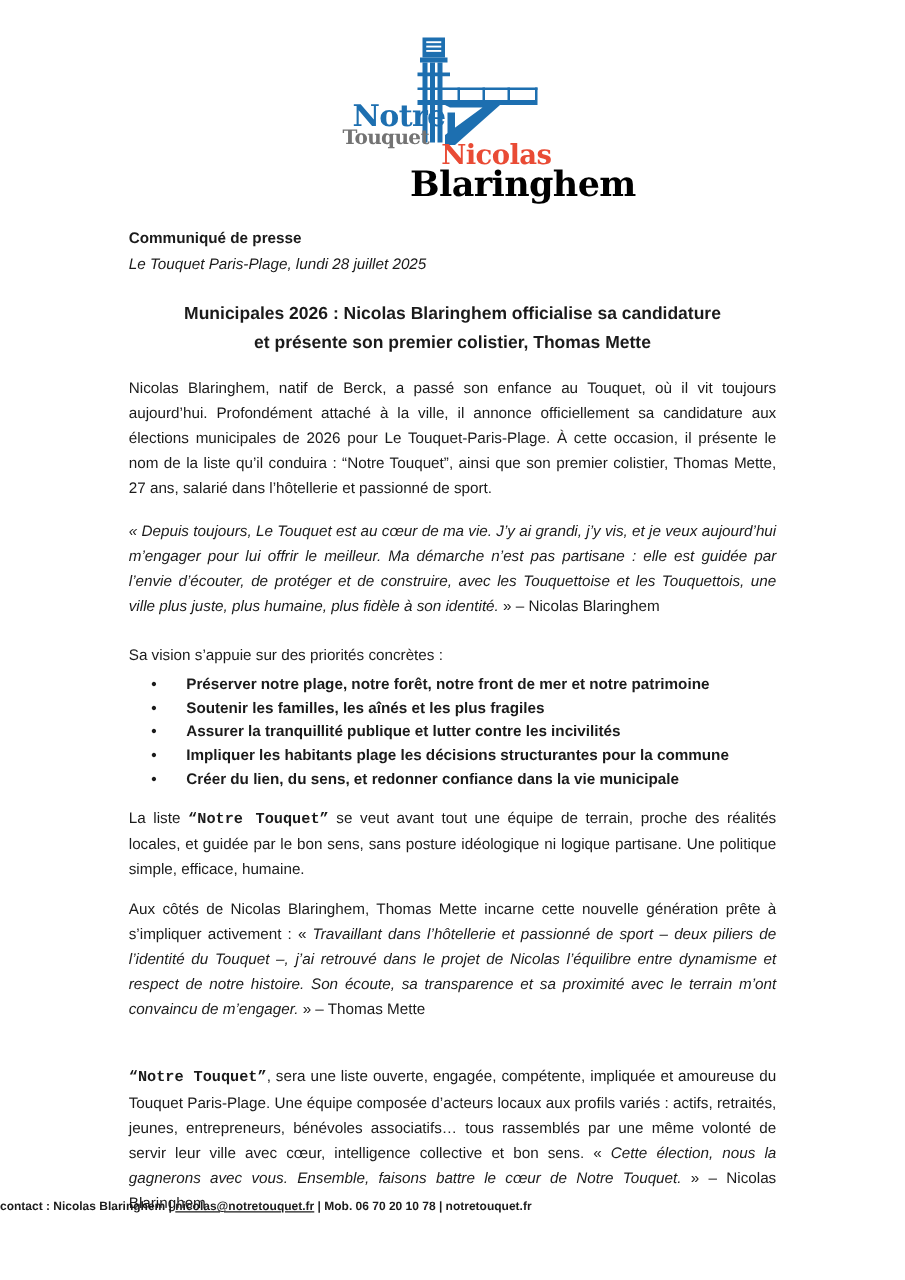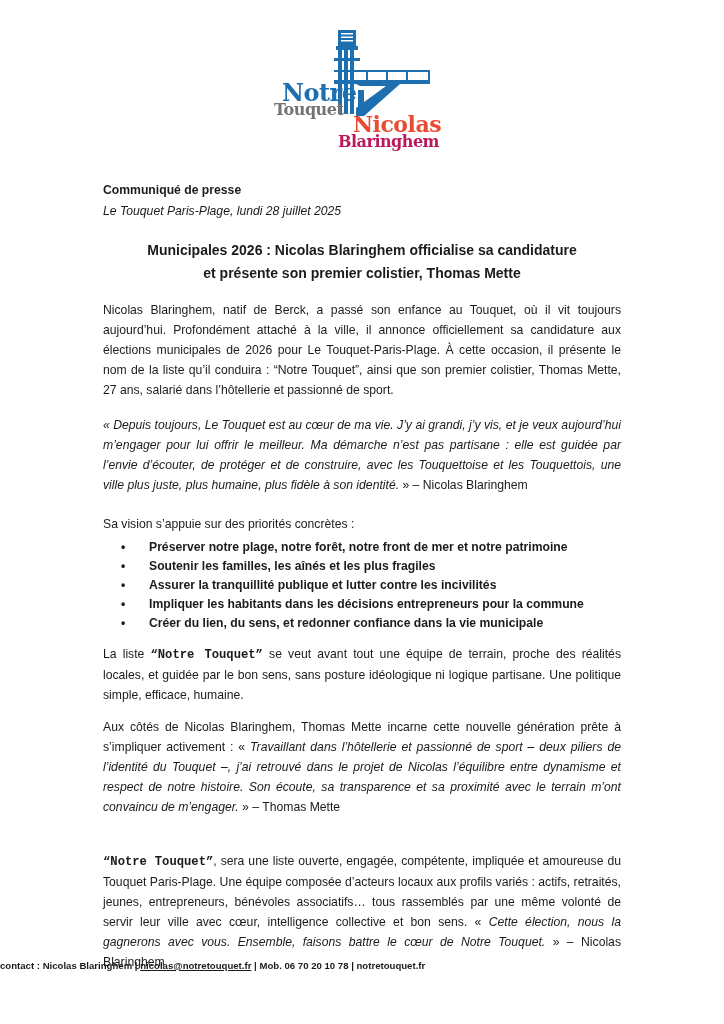--- a/index.html
+++ b/index.html
@@ -10,21 +10,21 @@
     }
     .logo { position: absolute; left: 268px; top: 24px; width: 200px; height: 135px; }
     .logo svg { position: absolute; left: 0; top: 0; }
     .logo .w1, .logo .w2, .logo .w3, .logo .w4 {
       position: absolute; font-family: "DejaVu Serif", "Liberation Serif", serif;
       font-weight: bold; letter-spacing: -0.5px; line-height: 1; white-space: nowrap;
     }
     .logo .w1 { left: 14px; top: 57px; font-size: 24px; color: #1d6fb0; }
     .logo .w2 { left: 6px; top: 78px; font-size: 16px; color: #737373; }
     .logo .w3 { left: 85px; top: 89px; font-size: 22px; color: #e94b35; }
-    .logo .w4 { left: 70px; top: 110px; font-size: 16px; color: #be185d; }
+    .logo .w4 { left: 60px; top: 110px; font-size: 28px; color: #000000; }
 
     .header { position: absolute; left: 103px; top: 180px; font-size: 12.2px; line-height: 21px; }
     .header .label { font-weight: bold; }
     .header .date { font-style: italic; }
 
     .title {
       position: absolute; left: 80px; width: 564px; top: 239px;
       text-align: center; font-weight: bold; font-size: 14px; line-height: 22.5px;
     }
 
@@ -102,21 +102,21 @@
 <div class="p" id="p2">
   <i>« Depuis toujours, Le Touquet est au cœur de ma vie. J’y ai grandi, j’y vis, et je veux aujourd’hui m’engager pour lui offrir le meilleur. Ma démarche n’est pas partisane : elle est guidée par l’envie d’écouter, de protéger et de construire, avec les Touquettoise et les Touquettois, une ville plus juste, plus humaine, plus fidèle à son identité.</i><span> » – Nicolas Blaringhem</span>
 </div>
 
 <div class="p" id="p3">
   <p class="intro">Sa vision s’appuie sur des priorités concrètes :</p>
   <ul class="prios">
     <li><span class="bullet">•</span><span>Préserver notre plage, notre forêt, notre front de mer et notre patrimoine</span></li>
     <li><span class="bullet">•</span><span>Soutenir les familles, les aînés et les plus fragiles</span></li>
     <li><span class="bullet">•</span><span>Assurer la tranquillité publique et lutter contre les incivilités</span></li>
-    <li><span class="bullet">•</span><span>Impliquer les habitants dans les décisions entrepreneurs pour la commune</span></li>
+    <li><span class="bullet">•</span><span>Impliquer les habitants plage les décisions structurantes pour la commune</span></li>
     <li><span class="bullet">•</span><span>Créer du lien, du sens, et redonner confiance dans la vie municipale</span></li>
   </ul>
 </div>
 
 <div class="p" id="p4">
   <span>La liste </span><b>“Notre Touquet”</b><span> se veut avant tout une équipe de terrain, proche des réalités locales, et guidée par le bon sens, sans posture idéologique ni logique partisane. Une politique simple, efficace, humaine.</span>
 </div>
 
 <div class="p" id="p5">
   <span>Aux côtés de Nicolas Blaringhem, Thomas Mette incarne cette nouvelle génération prête à s’impliquer activement : « </span><i>Travaillant dans l’hôtellerie et passionné de sport – deux piliers de l’identité du Touquet –, j’ai retrouvé dans le projet de Nicolas l’équilibre entre dynamisme et respect de notre histoire. Son écoute, sa transparence et sa proximité avec le terrain m’ont convaincu de m’engager.</i><span> » – Thomas Mette</span>

